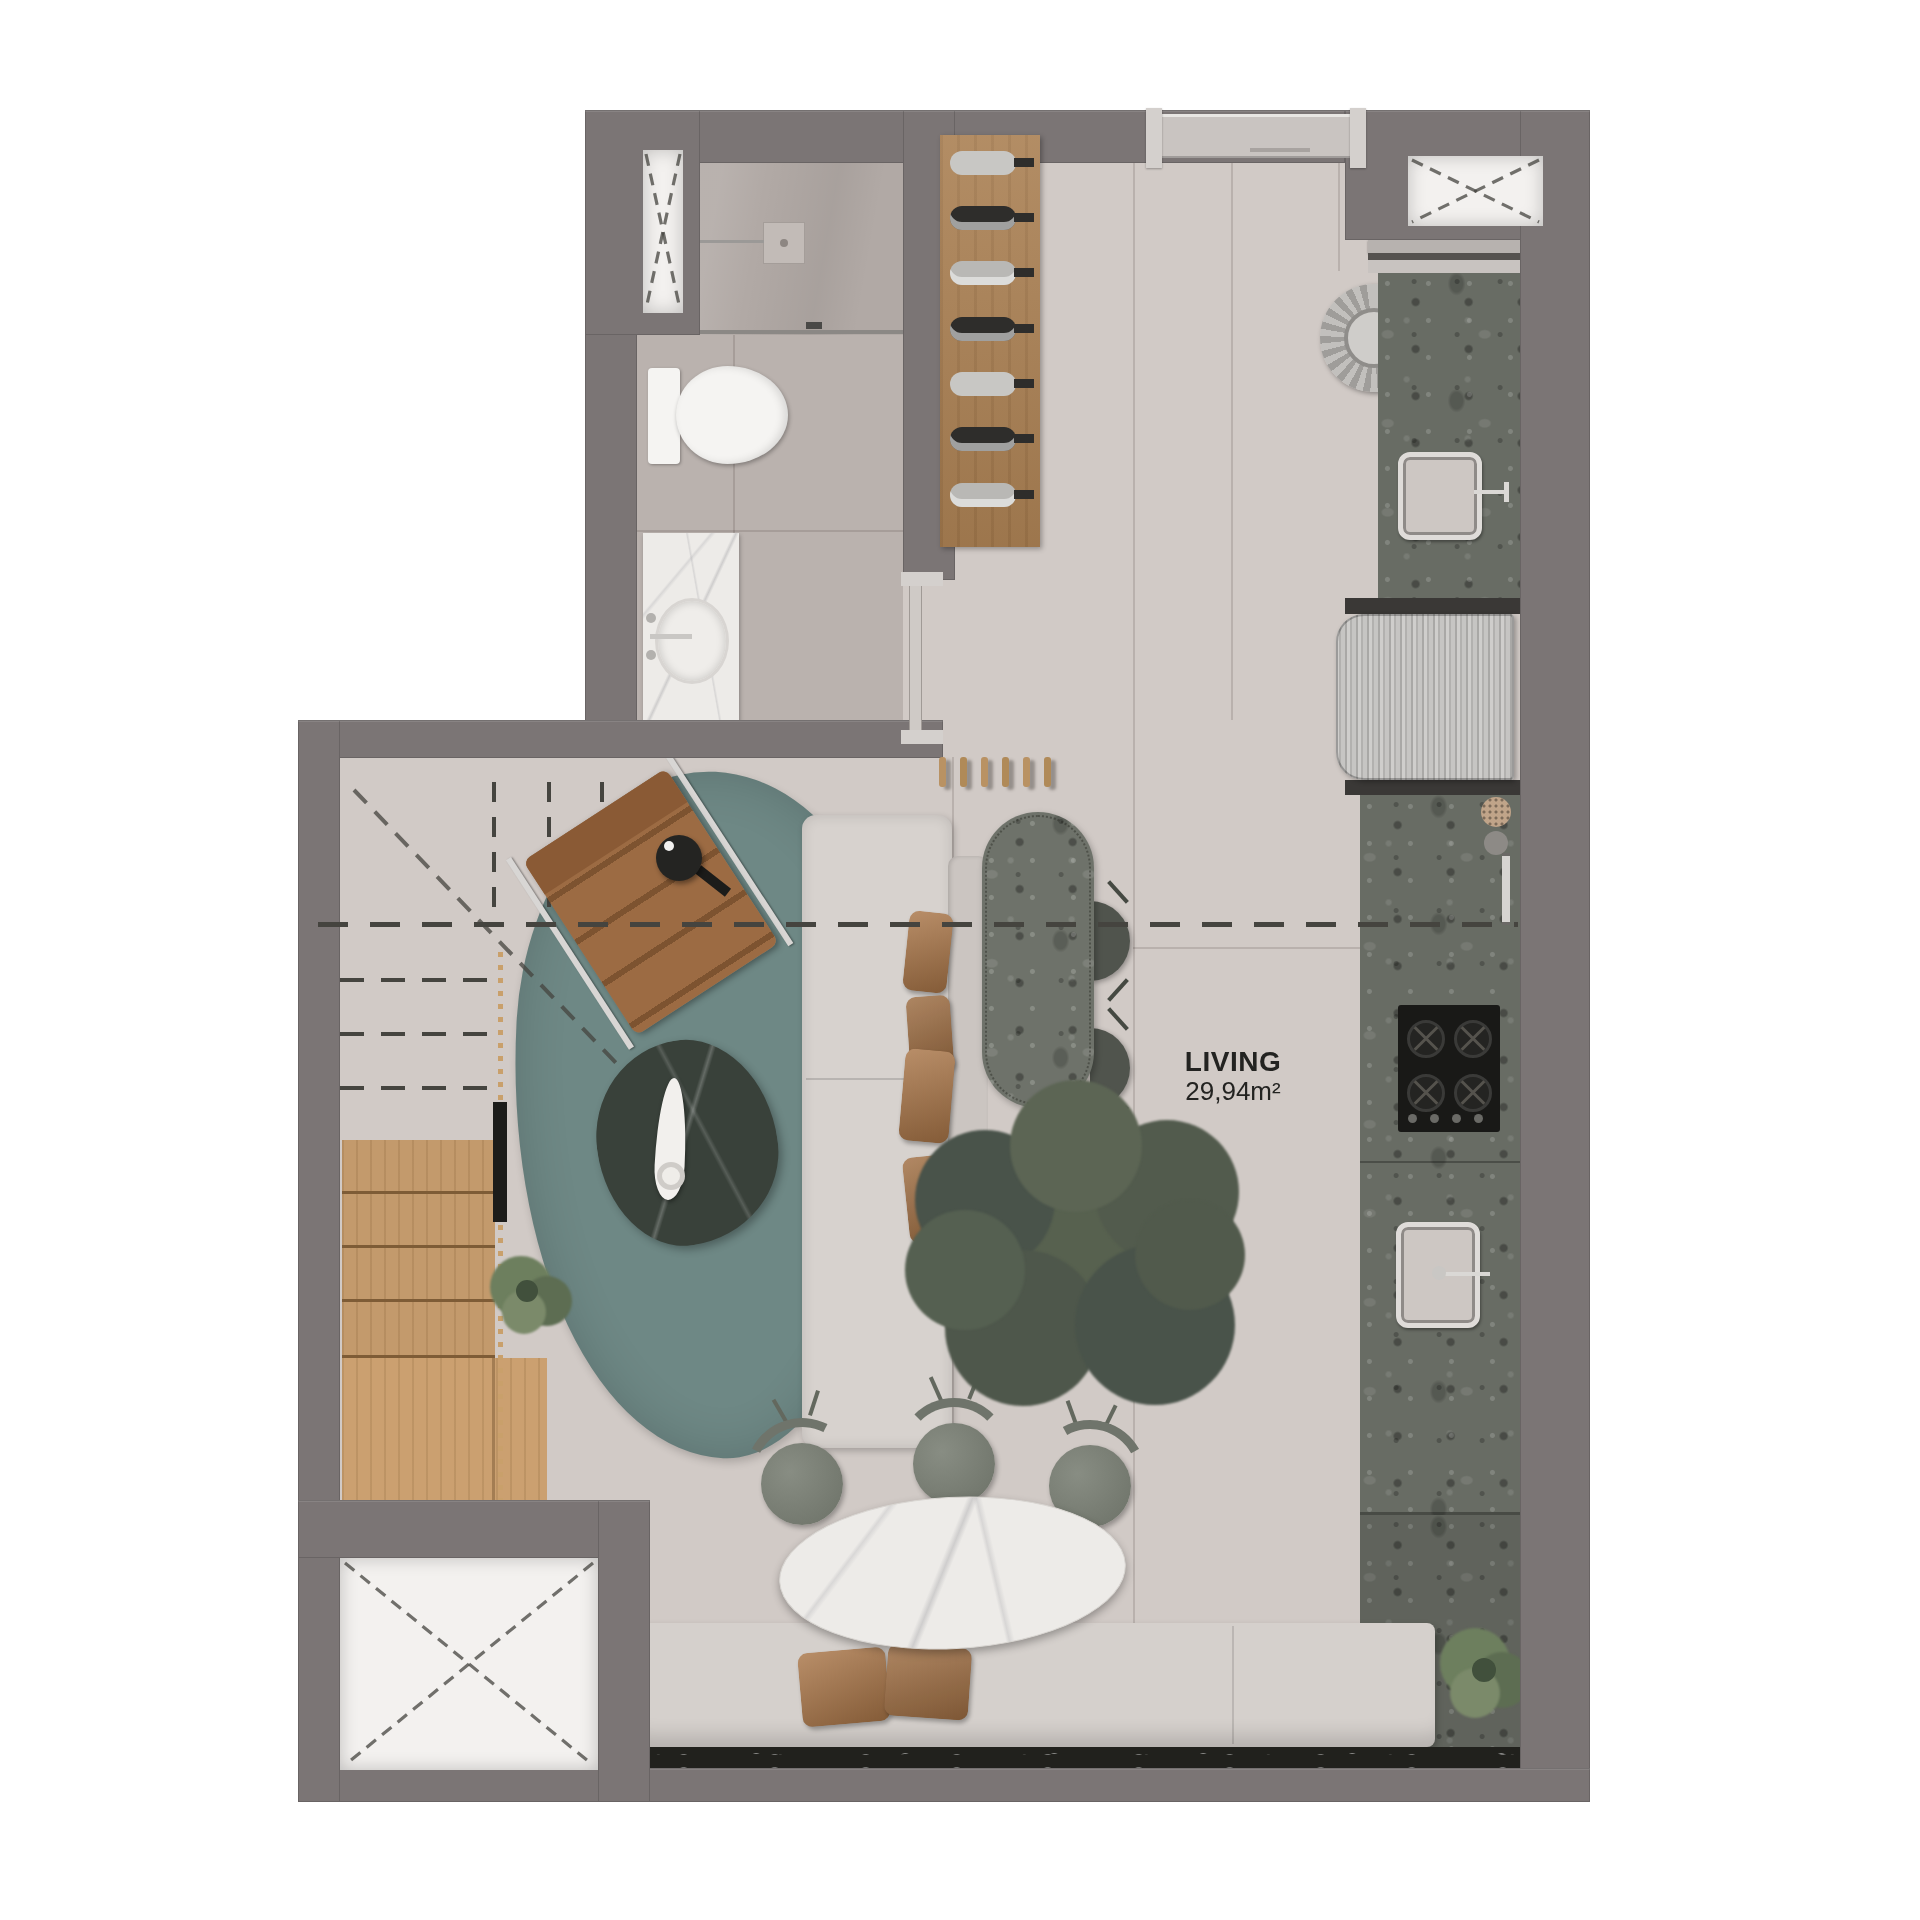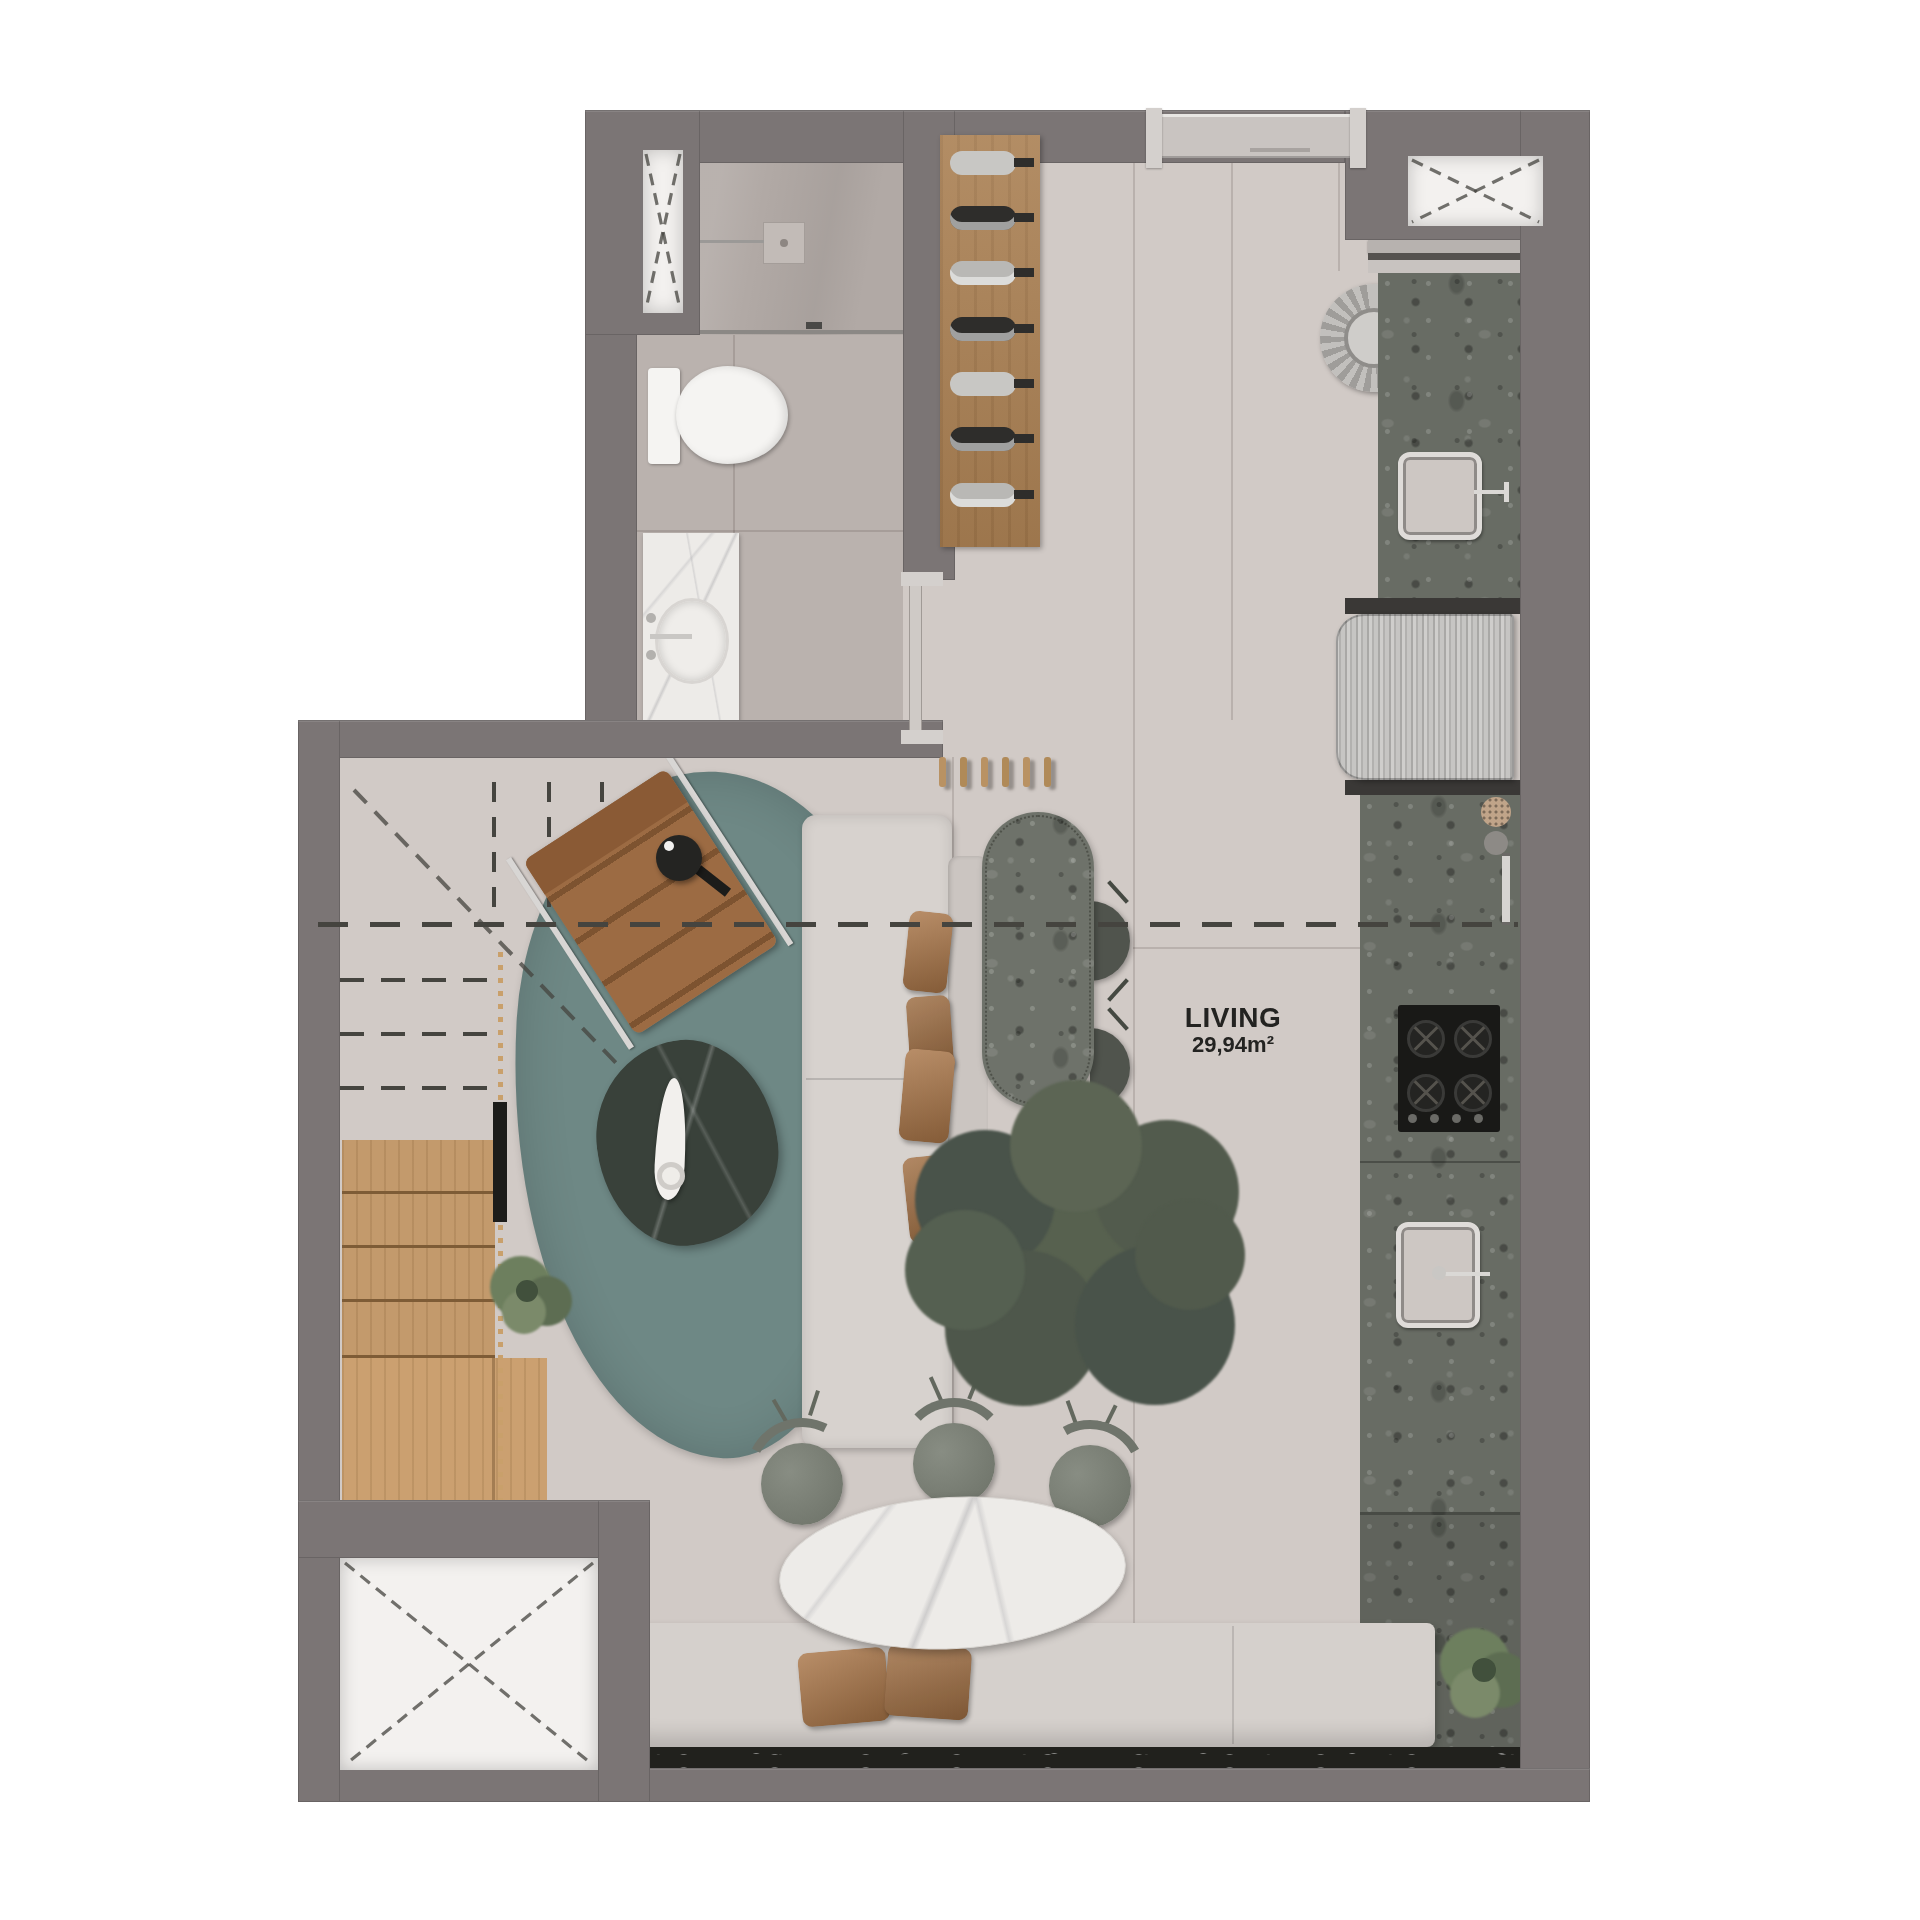--- a/index.html
+++ b/index.html
@@ -35,21 +35,21 @@
   .stairwood{background-color:var(--stairWood);background-image:repeating-linear-gradient(90deg,rgba(100,65,25,.14) 0 2px,transparent 2px 14px)}
   .dash-h{height:5px;background:repeating-linear-gradient(90deg,var(--dashColor) 0 30px,transparent 30px 52px)}
   .dash-h-s{height:4px;background:repeating-linear-gradient(90deg,var(--dashColor) 0 24px,transparent 24px 41px)}
   .dash-v{width:4px;background:repeating-linear-gradient(180deg,var(--dashColor) 0 20px,transparent 20px 35px)}
   .xmark line{stroke:var(--dashColor);stroke-width:3.2;stroke-dasharray:12 8;opacity:.75}
   .sink{background:#cdc7c3;border:5px solid #dfdcd9;border-radius:12px;box-shadow:inset 0 0 0 3px #8f8b88,1px 2px 3px rgba(0,0,0,.35)}
   .pillow{background:var(--pillowBrown);background-image:linear-gradient(160deg,rgba(255,255,255,.18),rgba(0,0,0,.22));border-radius:10px;box-shadow:2px 3px 4px rgba(0,0,0,.30)}
   .treeblob{border-radius:50%;filter:blur(1px)}
   .label{color:var(--textColor);text-align:center;line-height:1.12}
   .label .room{font-size:28px;font-weight:700;letter-spacing:.5px}
-  .label .area{font-size:22px;font-weight:700}
+  .label .area{font-size:26px;font-weight:400}
   .arc{border-radius:50%;border:9px solid transparent;background:transparent}
 </style>
 </head>
 <body>
 
 <div id="plan">
 
   <div class="abs floor" style="left:637px;top:163px;width:883px;height:1607px;z-index:1"></div>
   <div class="abs floor" style="left:340px;top:757px;width:297px;height:743px;z-index:1"></div>
   <div class="abs bathfloor" style="left:637px;top:335px;width:266px;height:391px;z-index:1"></div>
@@ -282,18 +282,18 @@
     <div class="abs" style="left:10px;top:237px;width:66px;height:24px;border-radius:12px;background:#c8c7c4"></div>
     <div class="abs" style="left:74px;top:244px;width:20px;height:9px;background:#2e2d2b"></div>
     <div class="abs" style="left:10px;top:292px;width:66px;height:24px;border-radius:12px;background:#2e2d2b;box-shadow:inset 0 -8px 0 rgba(255,255,255,.55)"></div>
     <div class="abs" style="left:74px;top:299px;width:20px;height:9px;background:#2e2d2b"></div>
     <div class="abs" style="left:10px;top:348px;width:66px;height:24px;border-radius:12px;background:#b9b8b5;box-shadow:inset 0 -8px 0 rgba(255,255,255,.5)"></div>
     <div class="abs" style="left:74px;top:355px;width:20px;height:9px;background:#2e2d2b"></div>
   </div>
 
   <div class="abs dash-h" style="left:318px;top:922px;width:1200px;z-index:40"></div>
 
-  <div class="abs label" style="left:1135px;top:1002px;width:196px;z-index:50">
+  <div class="abs label" style="left:1135px;top:1046px;width:196px;z-index:50">
     <div class="room">LIVING</div>
     <div class="area">29,94m²</div>
   </div>
 
 </div>
 
 </body></html>

